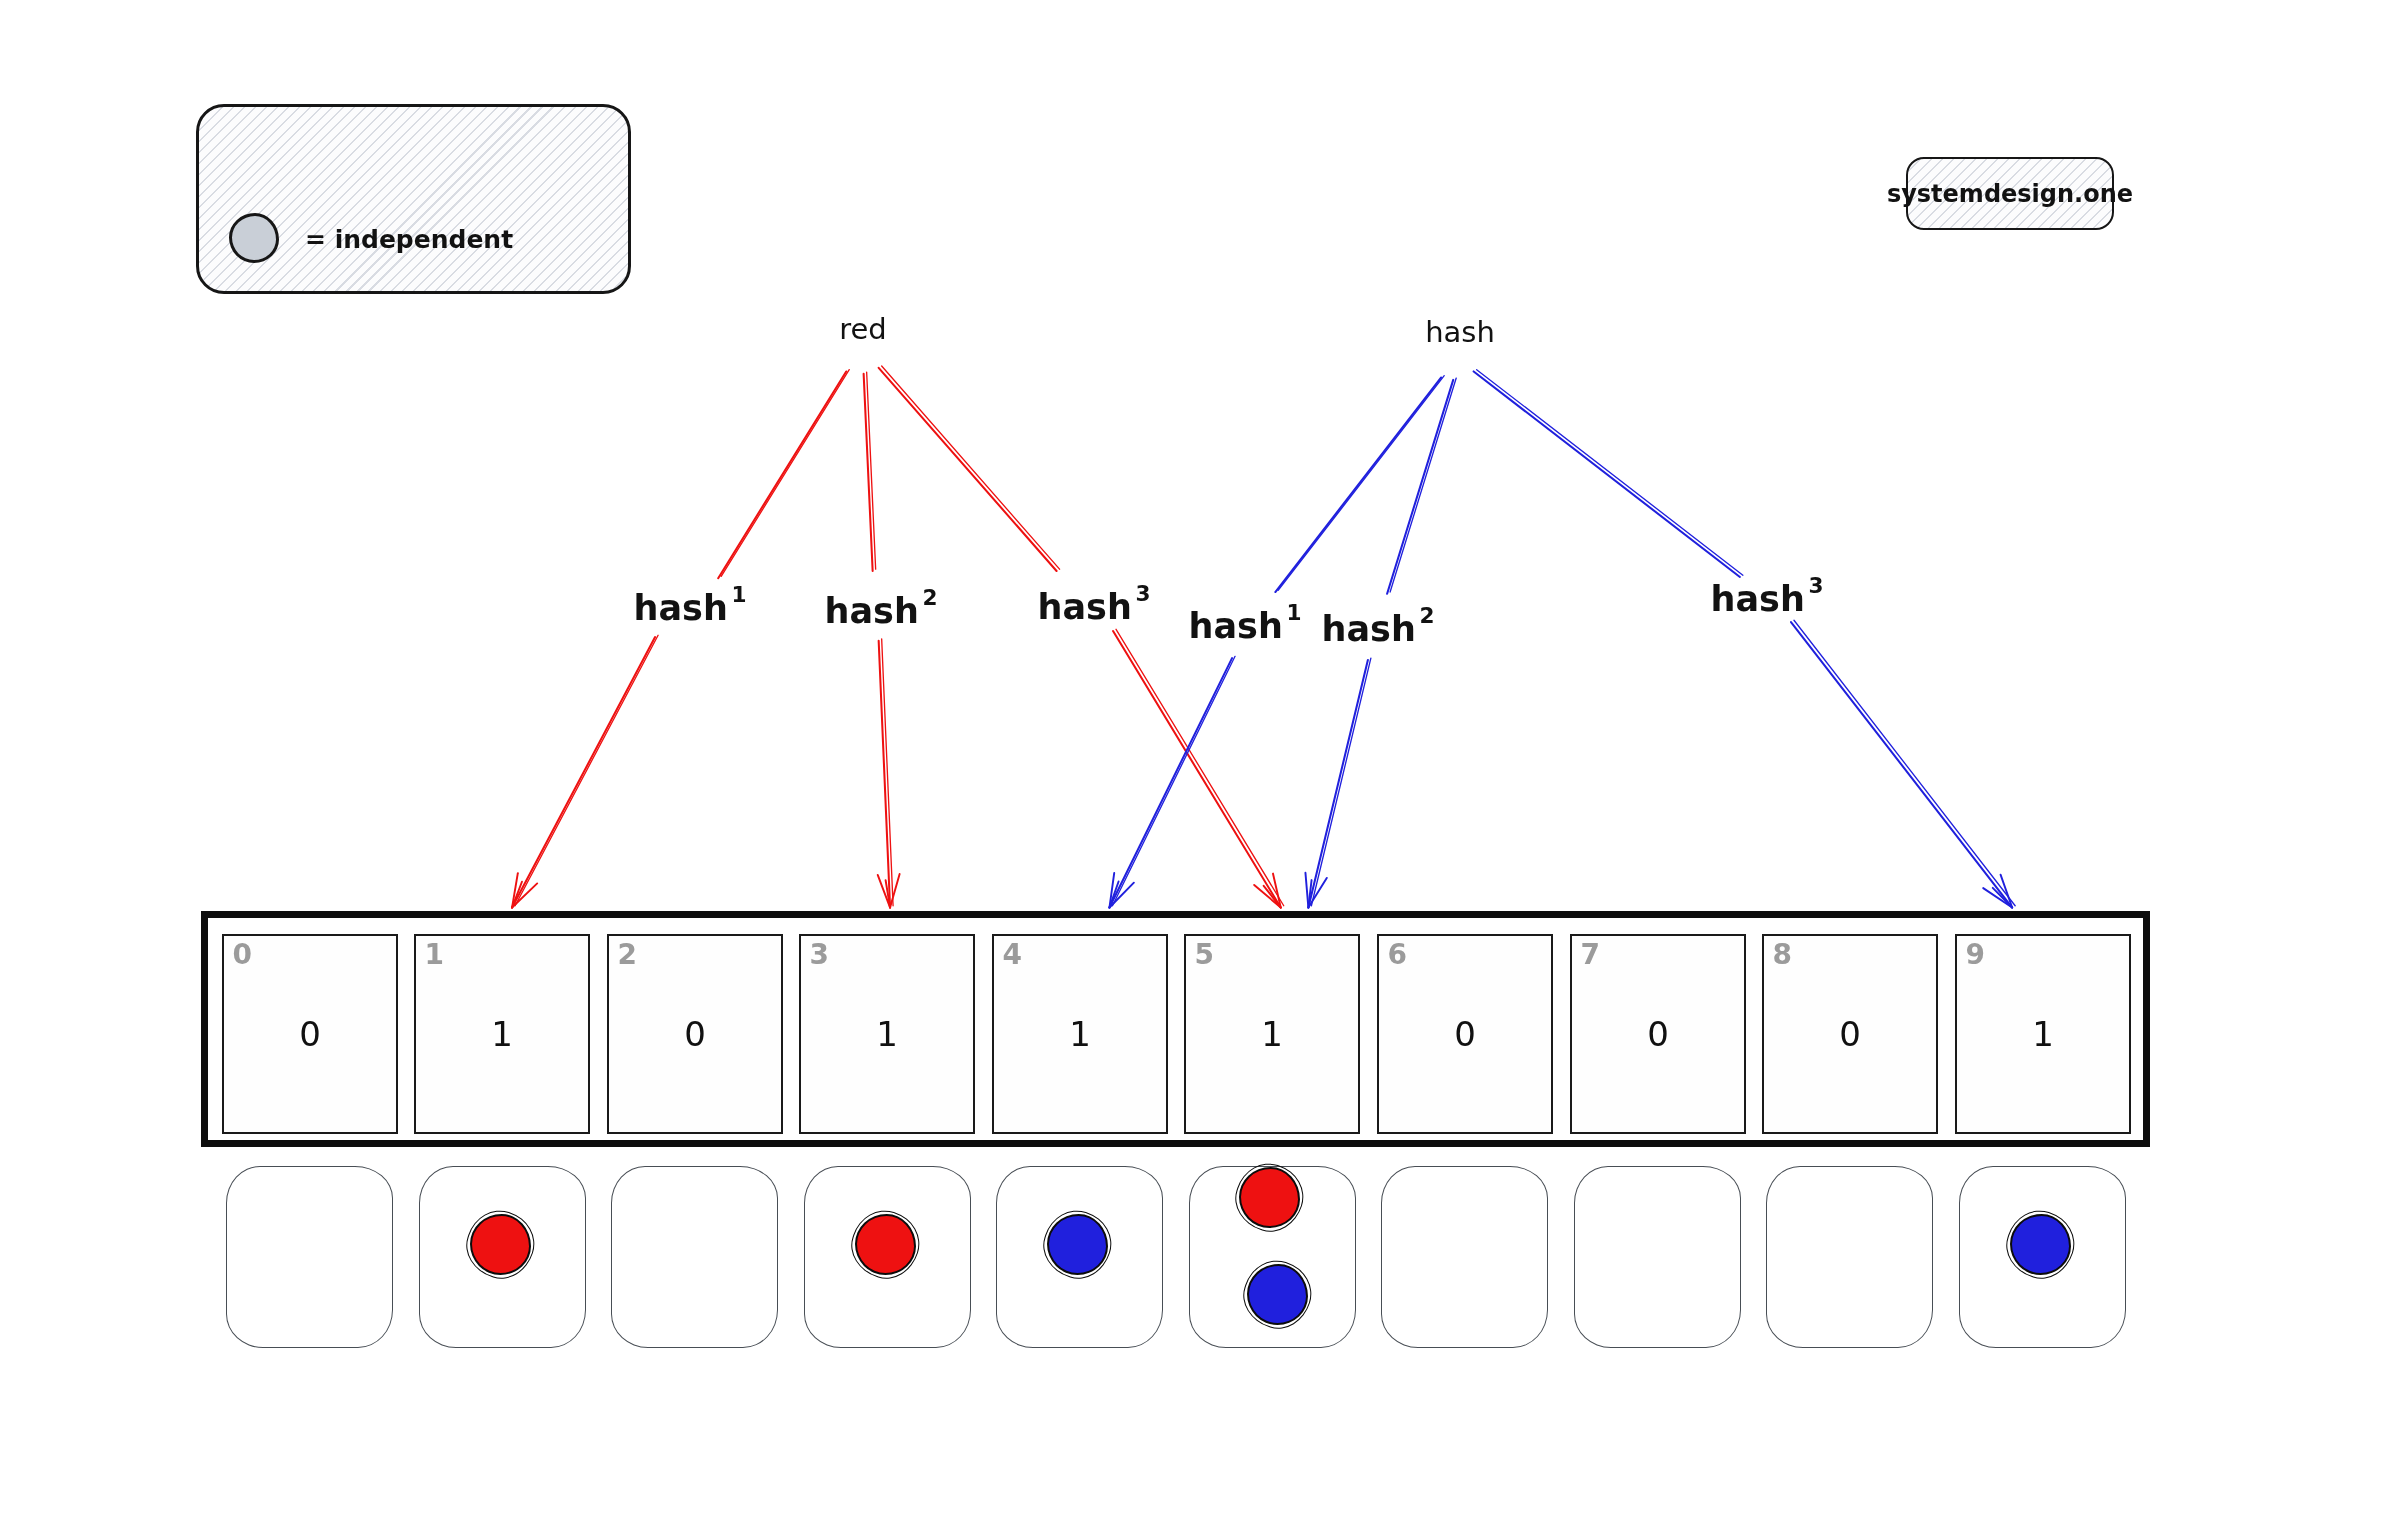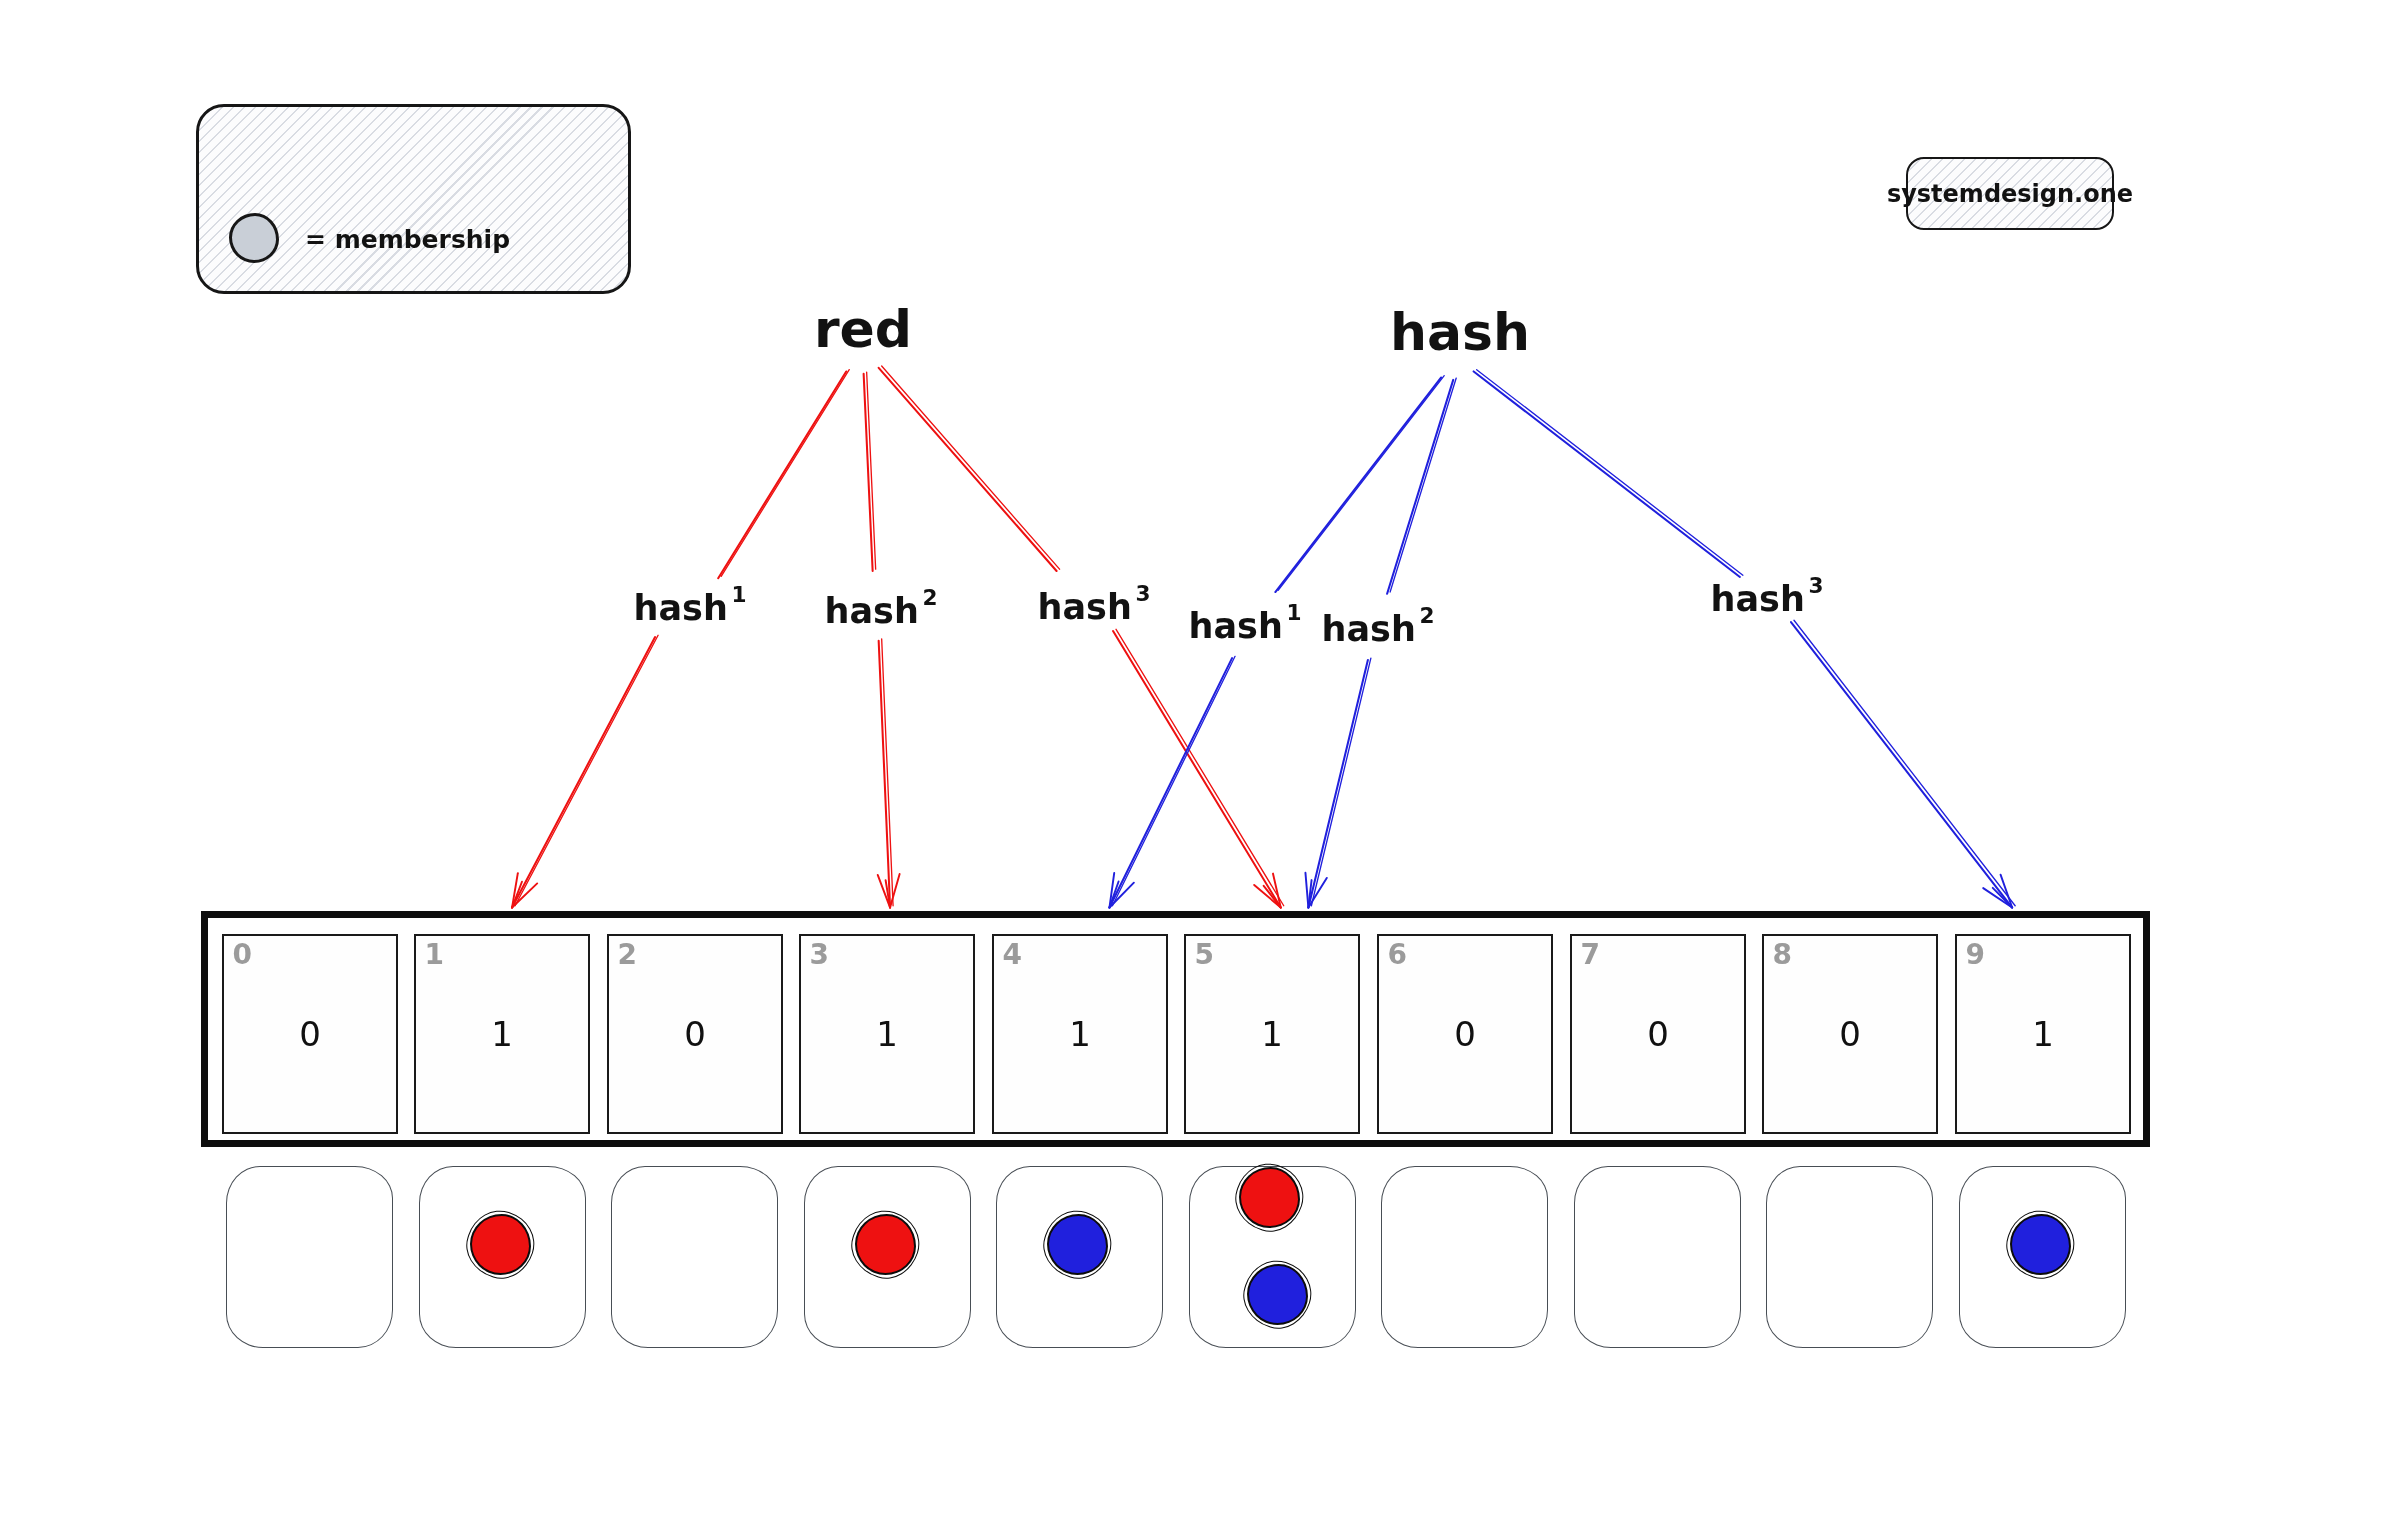--- a/index.html
+++ b/index.html
@@ -22,21 +22,21 @@
     position:absolute;left:30px;top:106px;width:50px;height:50px;
     background:#c9cfd7;border:3px solid #161616;box-sizing:border-box;
     border-radius:52% 48% 50% 50% / 49% 53% 47% 51%;
   }
   .legend-line2{position:absolute;left:106px;top:118px;font-size:25px;font-weight:600;}
 
   .badge{left:1906px;top:157px;width:208px;height:73px;border-radius:18px;border-width:2.4px;
     display:flex;align-items:center;justify-content:center;}
   .badge span{font-size:24px;font-weight:600;}
 
-  .item-label{position:absolute;transform:translate(-50%,-50%);font-size:52px;font-weight:700;}
+  .item-label{position:absolute;transform:translate(-50%,-50%);font-size:29px;font-weight:400;}
 
   .hash-label{position:absolute;transform:translate(-50%,-50%);white-space:nowrap;}
   .hash-label .hb{font-size:35px;font-weight:600;}
   .hash-label .hs{font-size:21.6px;font-weight:600;position:relative;top:-18px;margin-left:3.6px;}
 
   #arrows{position:absolute;left:0;top:0;z-index:5;}
 
   .array-frame{
     position:absolute;left:201px;top:911px;width:1949px;height:236px;
     border:7.8px solid #0d0d0d;box-sizing:border-box;background:#ffffff;z-index:1;
@@ -66,21 +66,21 @@
     transform:rotate(18deg);
   }
 </style>
 </head>
 <body>
 
 <div id="canvas">
 
   <div class="sketch-box legend">
     <span class="legend-circle"></span>
-    <div class="legend-line2">= membership</div>
+    <div class="legend-line2">= independent</div>
   </div>
 
   <div class="sketch-box badge">
     <span>systemdesign.one</span>
   </div>
 
   <div class="item-label" style="left:863px;top:329px">red</div>
   <div class="item-label" style="left:1460px;top:332px">hash</div>
 
   <div class="hash-label" style="left:690px;top:608px">

